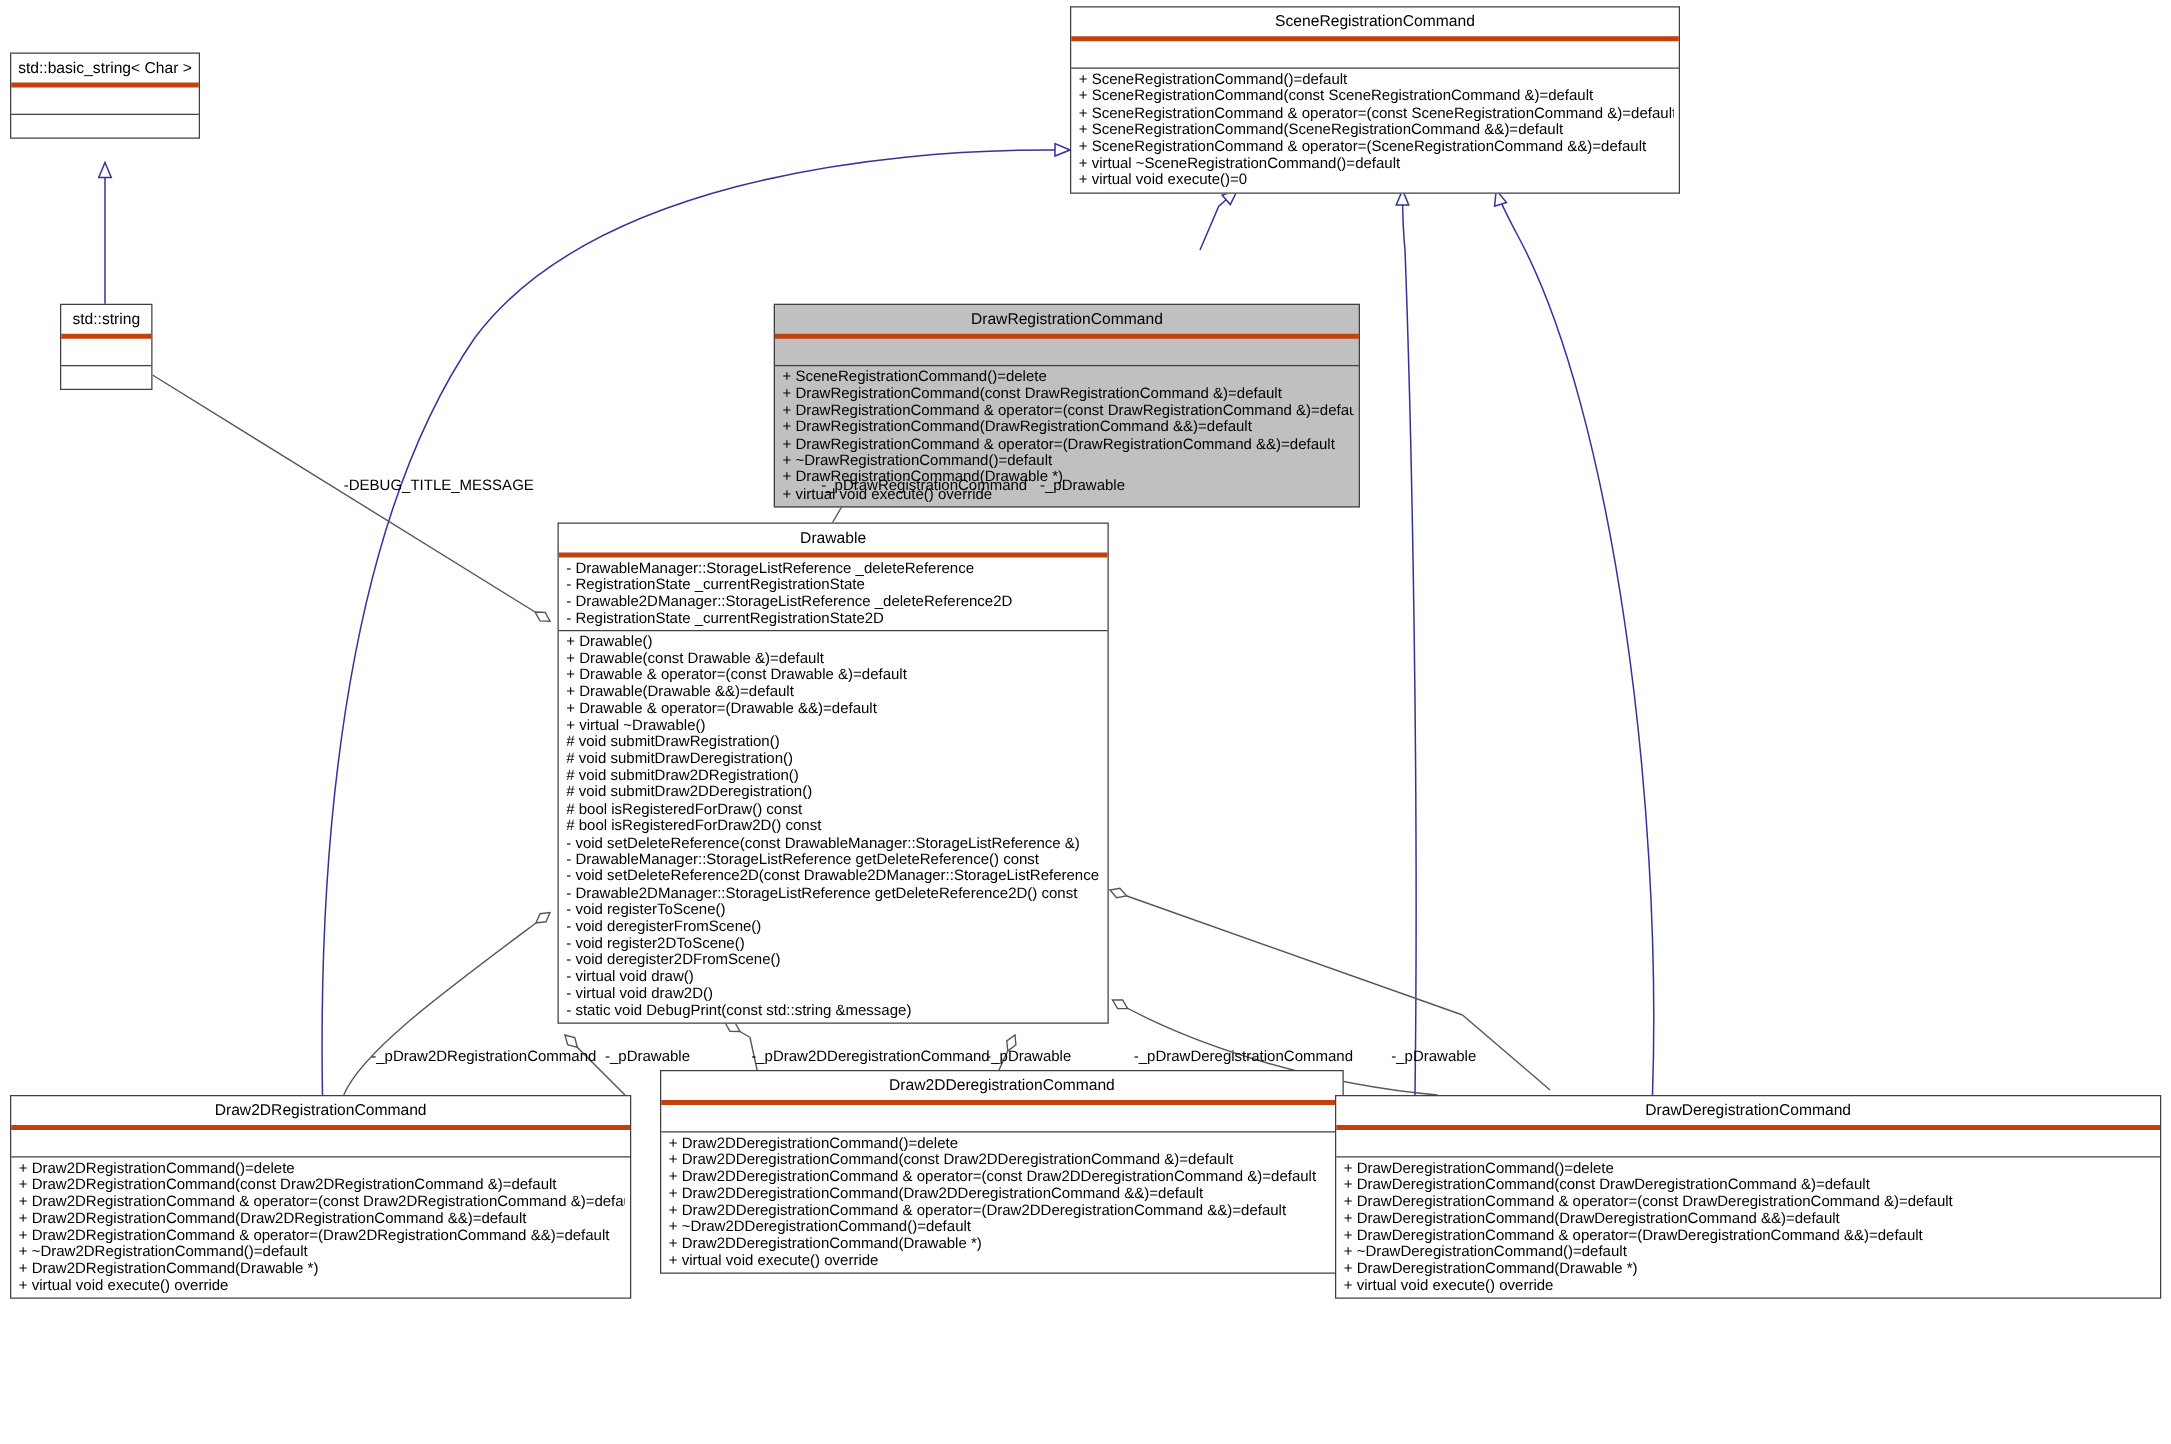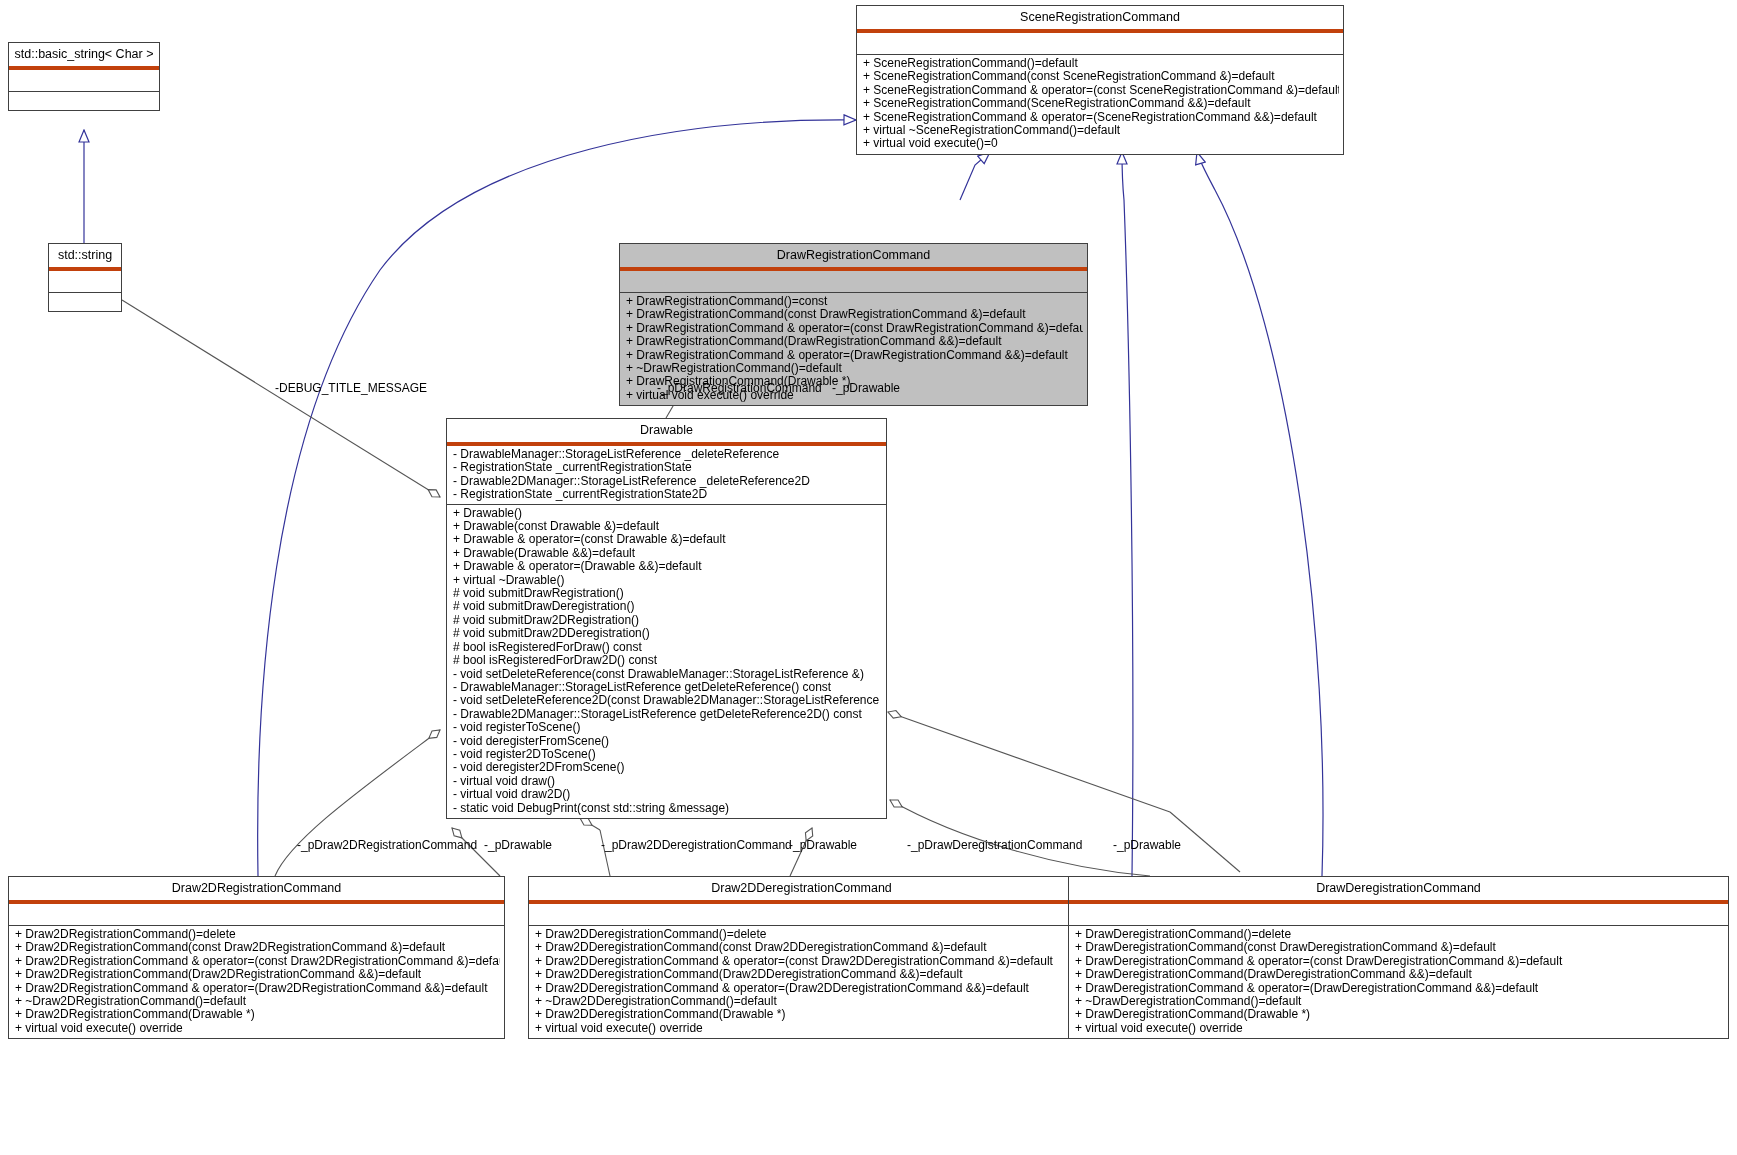--- a/index.html
+++ b/index.html
@@ -166,21 +166,21 @@
         <div class="row">+ SceneRegistrationCommand &amp; operator=(SceneRegistrationCommand &amp;&amp;)=default</div>
         <div class="row">+ virtual ~SceneRegistrationCommand()=default</div>
         <div class="row">+ virtual void execute()=0</div>
       </div>
   </div>
 
   <div class="node filled" style="left:619px; top:199px; width:469px;">
     <div class="title">DrawRegistrationCommand</div>
     <div class="attrs empty"></div>
     <div class="ops">
-        <div class="row">+ DrawRegistrationCommand()=const</div>
+        <div class="row">+ SceneRegistrationCommand()=delete</div>
         <div class="row">+ DrawRegistrationCommand(const DrawRegistrationCommand &amp;)=default</div>
         <div class="row">+ DrawRegistrationCommand &amp; operator=(const DrawRegistrationCommand &amp;)=default</div>
         <div class="row">+ DrawRegistrationCommand(DrawRegistrationCommand &amp;&amp;)=default</div>
         <div class="row">+ DrawRegistrationCommand &amp; operator=(DrawRegistrationCommand &amp;&amp;)=default</div>
         <div class="row">+ ~DrawRegistrationCommand()=default</div>
         <div class="row">+ DrawRegistrationCommand(Drawable *)</div>
         <div class="row">+ virtual void execute() override</div>
       </div>
   </div>
 
@@ -227,21 +227,21 @@
         <div class="row">+ Draw2DRegistrationCommand(const Draw2DRegistrationCommand &amp;)=default</div>
         <div class="row">+ Draw2DRegistrationCommand &amp; operator=(const Draw2DRegistrationCommand &amp;)=default</div>
         <div class="row">+ Draw2DRegistrationCommand(Draw2DRegistrationCommand &amp;&amp;)=default</div>
         <div class="row">+ Draw2DRegistrationCommand &amp; operator=(Draw2DRegistrationCommand &amp;&amp;)=default</div>
         <div class="row">+ ~Draw2DRegistrationCommand()=default</div>
         <div class="row">+ Draw2DRegistrationCommand(Drawable *)</div>
         <div class="row">+ virtual void execute() override</div>
       </div>
   </div>
 
-  <div class="node" style="left:528px; top:876px; width:547px;">
+  <div class="node" style="left:528px; top:856px; width:547px;">
     <div class="title">Draw2DDeregistrationCommand</div>
     <div class="attrs empty"></div>
     <div class="ops">
         <div class="row">+ Draw2DDeregistrationCommand()=delete</div>
         <div class="row">+ Draw2DDeregistrationCommand(const Draw2DDeregistrationCommand &amp;)=default</div>
         <div class="row">+ Draw2DDeregistrationCommand &amp; operator=(const Draw2DDeregistrationCommand &amp;)=default</div>
         <div class="row">+ Draw2DDeregistrationCommand(Draw2DDeregistrationCommand &amp;&amp;)=default</div>
         <div class="row">+ Draw2DDeregistrationCommand &amp; operator=(Draw2DDeregistrationCommand &amp;&amp;)=default</div>
         <div class="row">+ ~Draw2DDeregistrationCommand()=default</div>
         <div class="row">+ Draw2DDeregistrationCommand(Drawable *)</div>

